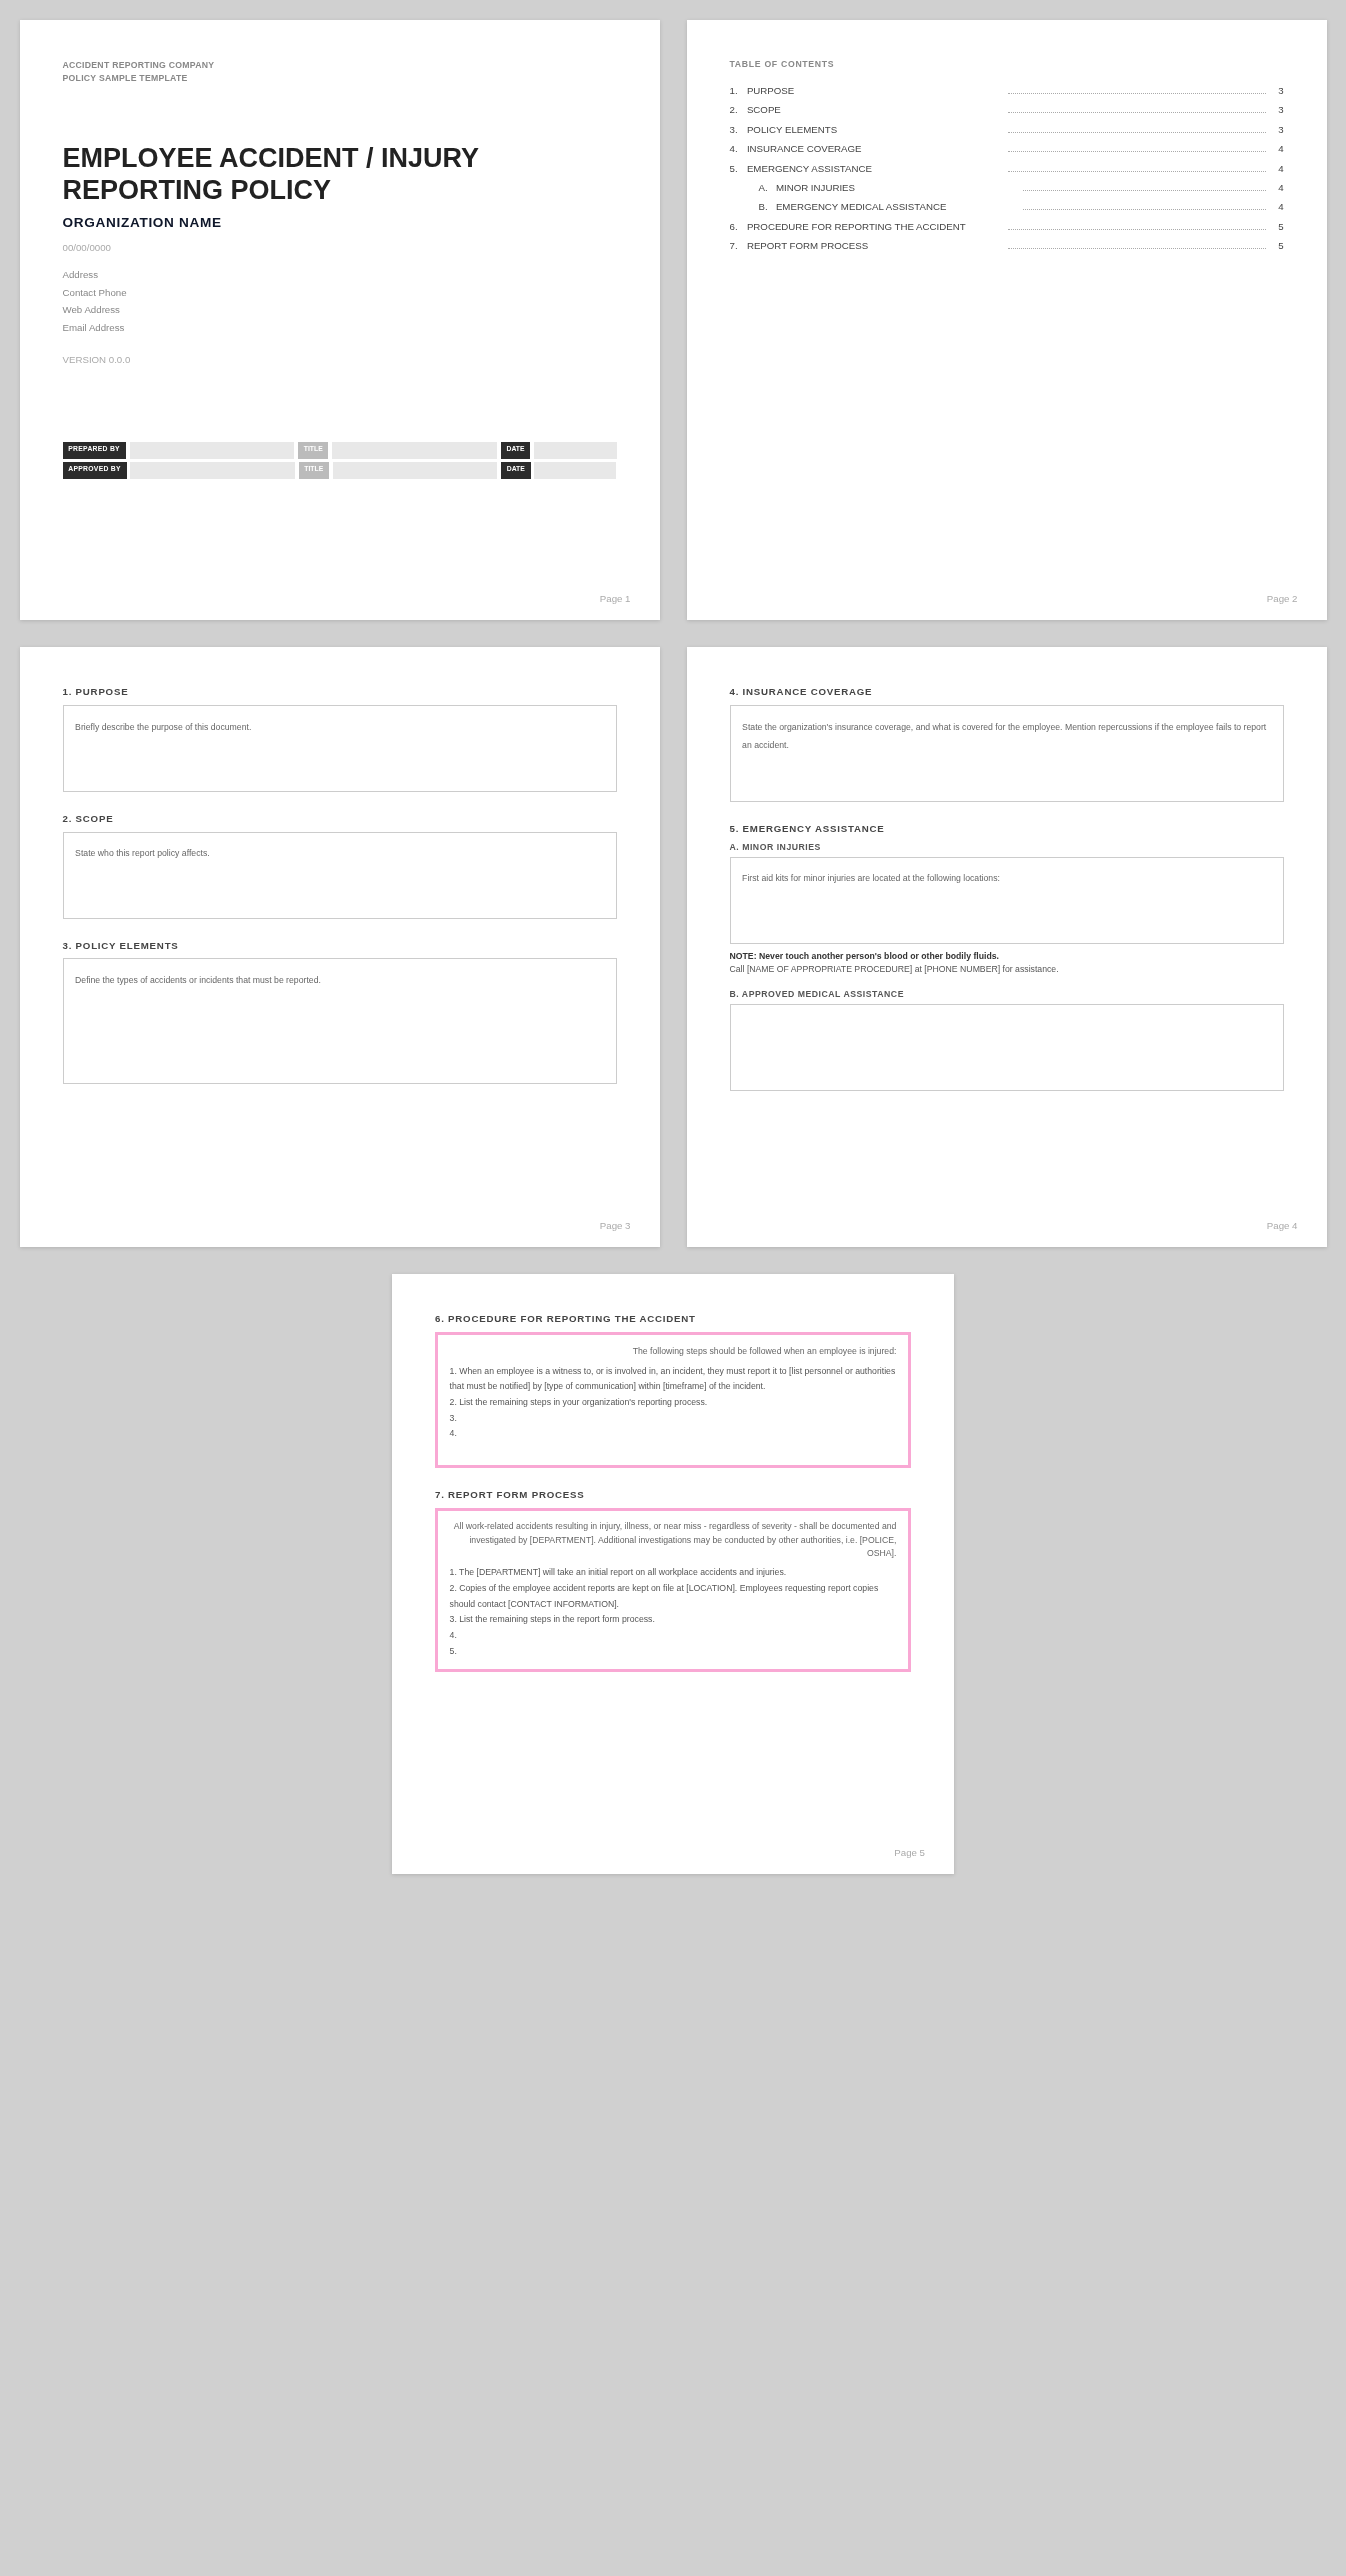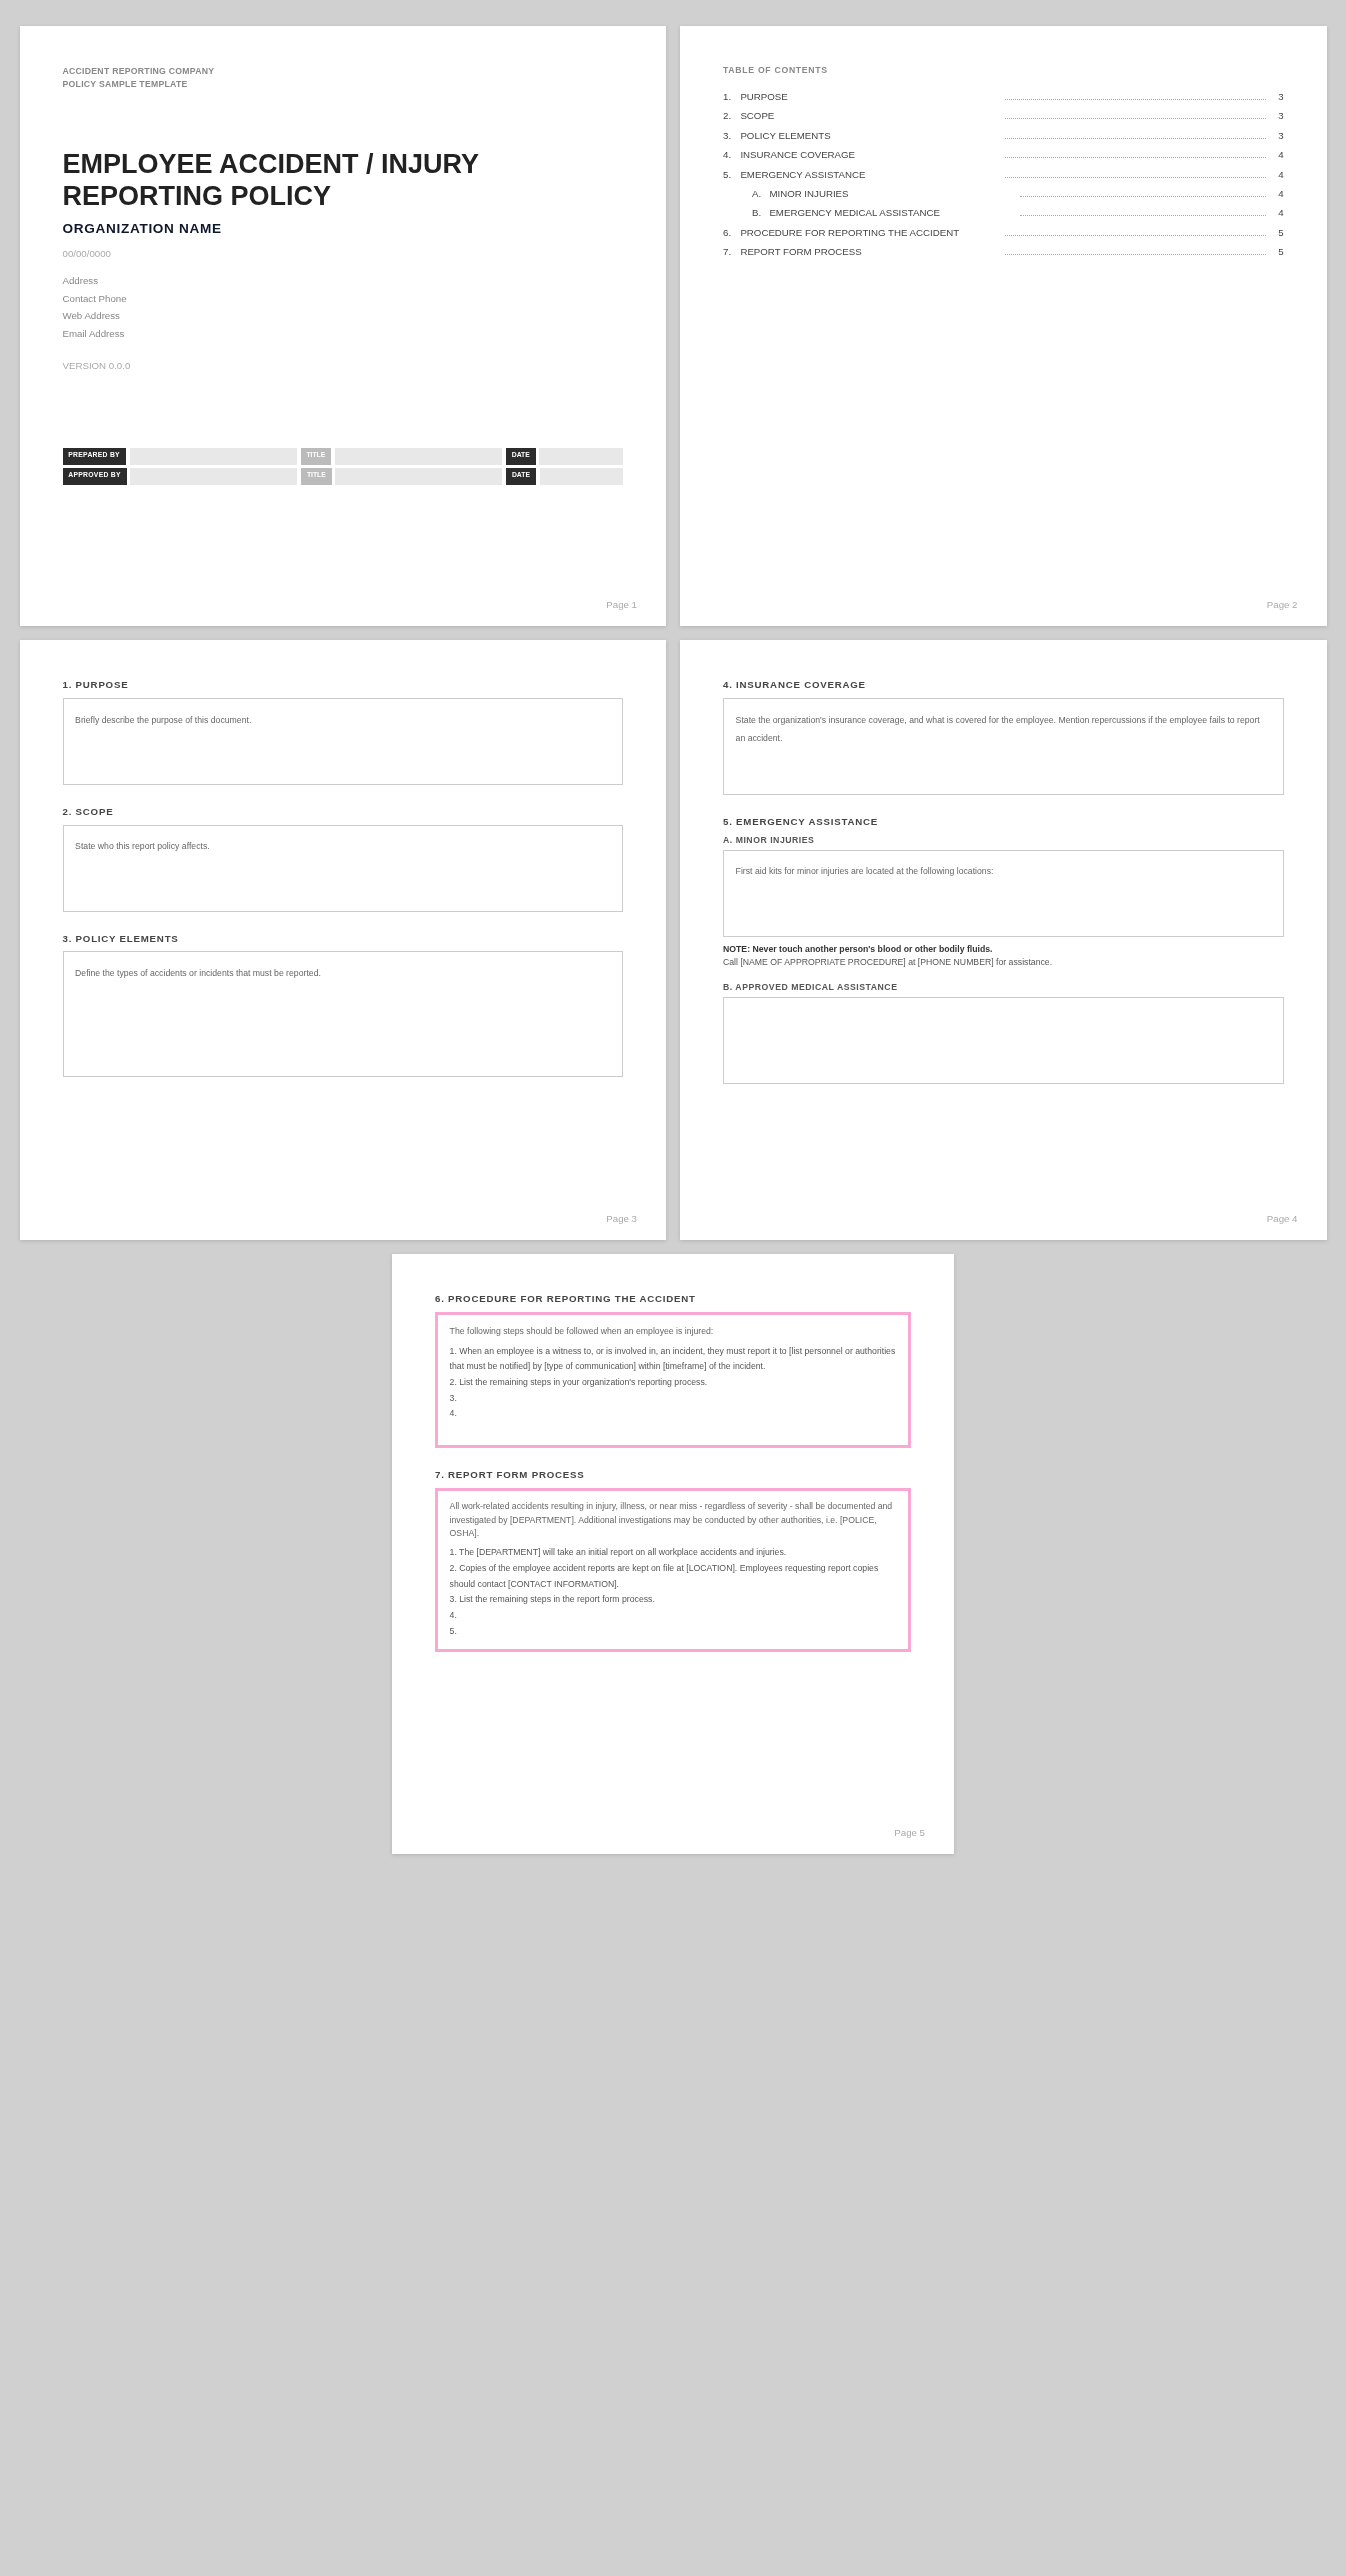--- a/index.html
+++ b/index.html
@@ -4,23 +4,23 @@
   <style>
     * { box-sizing: border-box; margin: 0; padding: 0; }
     body {
       background: #d0d0d0;
       font-family: Arial, sans-serif;
       padding: 19.4px;
     }
     .pages-grid {
       display: grid;
       grid-template-columns: 1fr 1fr;
-      gap: 14px;
+      gap: 27px;
       max-width: 1307px;
-      margin: 7px auto;
+      margin: 1px auto;
     }
     .page {
       background: #fff;
       padding: 39px 43px;
       min-height: 600px;
       position: relative;
       box-shadow: 0 1px 3.9px rgba(0,0,0,0.15);
     }
     .page-full {
       grid-column: 1 / -1;
@@ -176,20 +176,21 @@
     .section-box {
       border: 1px solid #ccc;
       padding: 9.7px 11.6px;
       min-height: 87px;
       margin-bottom: 5.8px;
     }
     .section-box-text {
       font-size: 8.7px;
       color: #666;
       line-height: 1.5;
+      text-align: right;
     }
     .subsection-title {
       font-size: 8.7px;
       font-weight: bold;
       color: #555;
       letter-spacing: 0.06em;
       margin-bottom: 4.8px;
       margin-top: 7.7px;
     }
     .note-bold {

